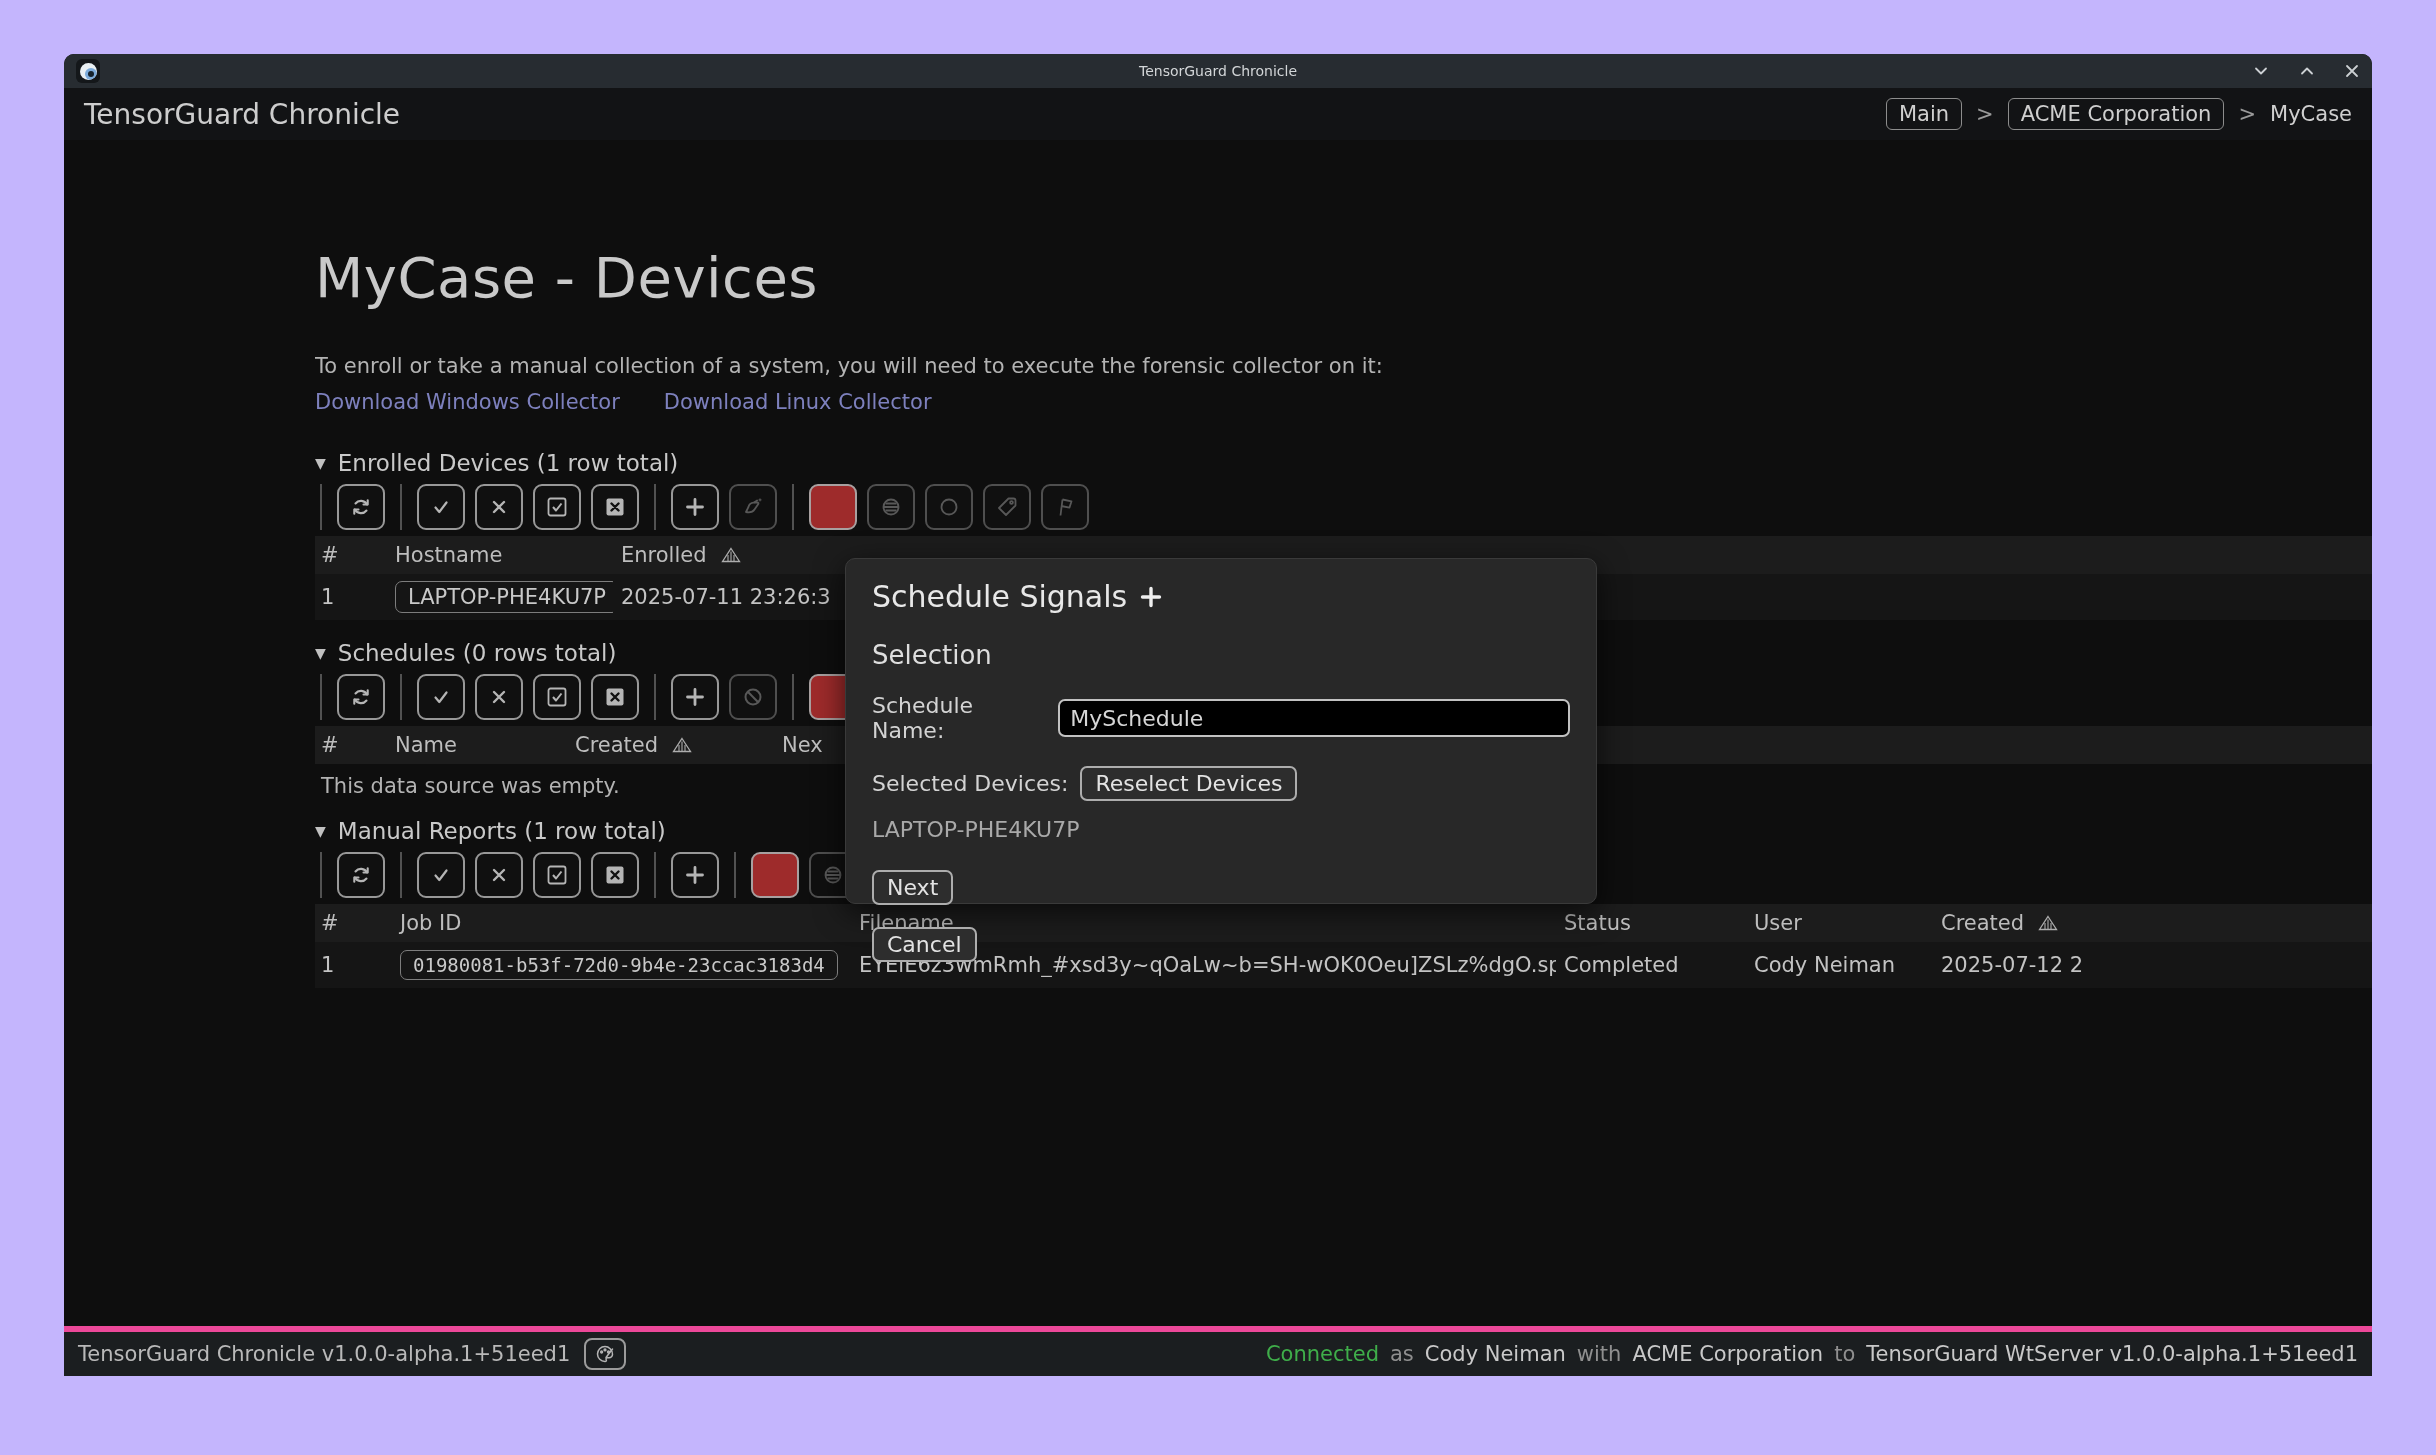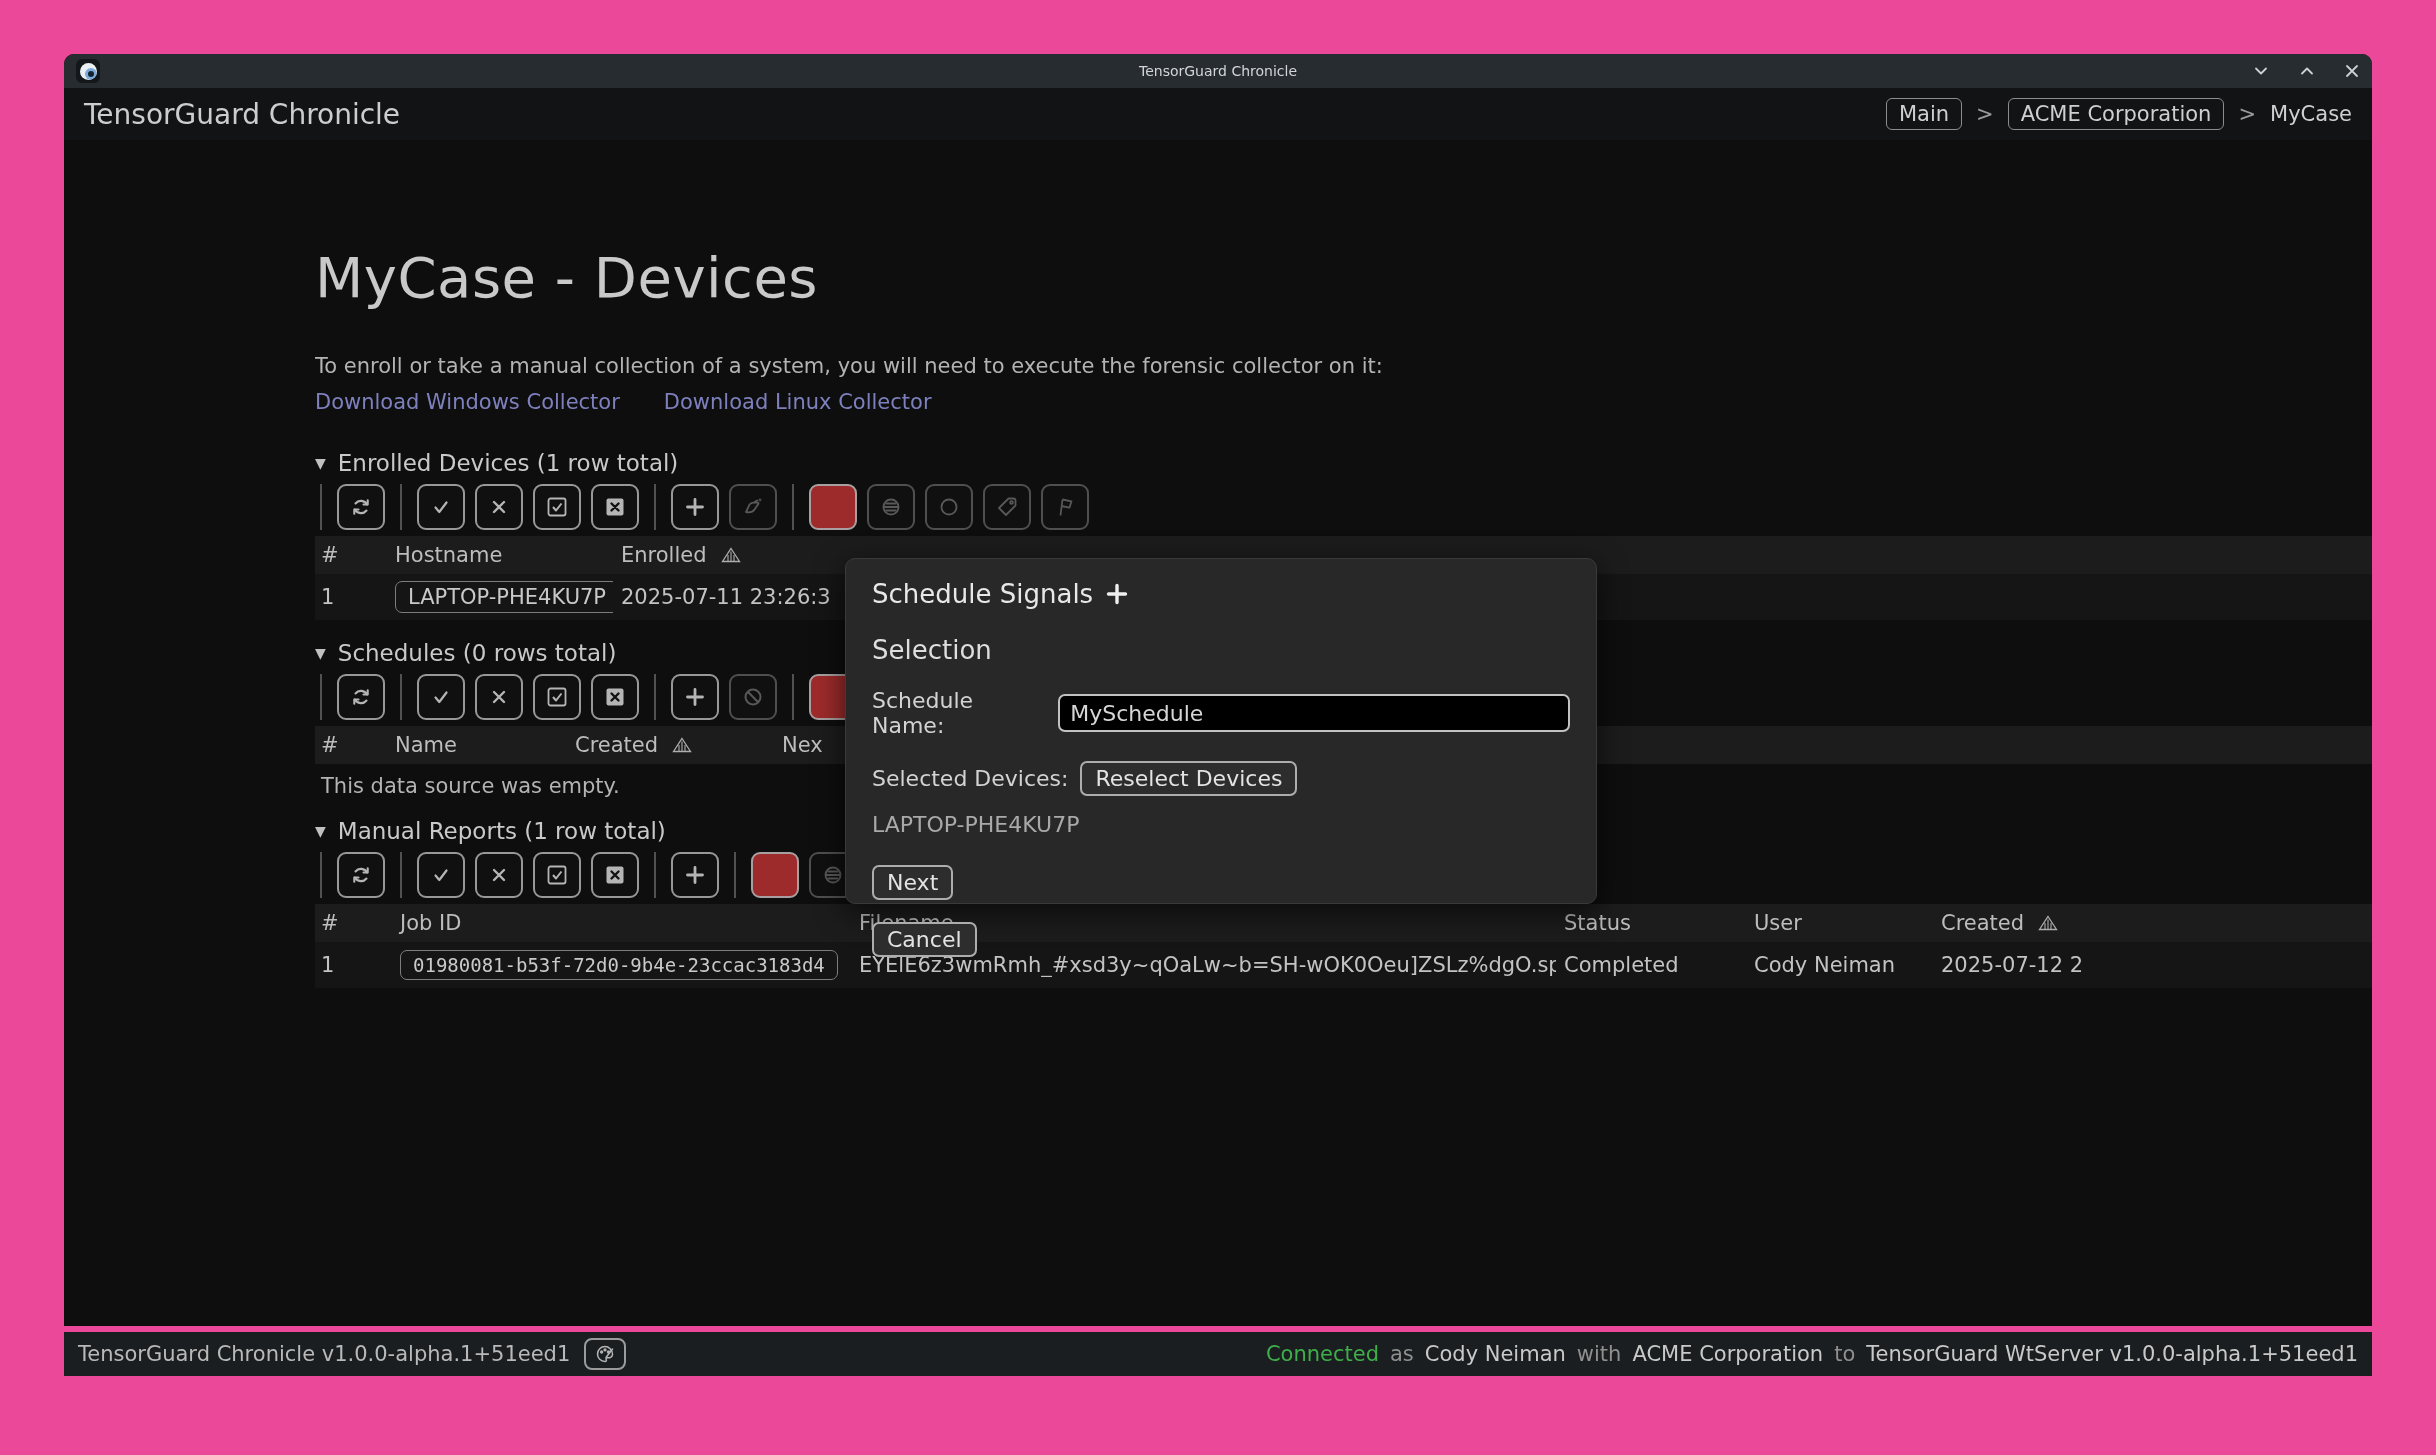--- a/index.html
+++ b/index.html
@@ -1,16 +1,16 @@
 <!DOCTYPE html>
 <html><head>
 <meta charset="utf-8">
 <style>
   html,body{margin:0;padding:0;background:#000;overflow:hidden;}
-  .canvas{position:relative;width:2436px;height:1455px;background:#ec4899;
+  .canvas{position:relative;width:2436px;height:1455px;background:#c4b5fd;
     font-family:"DejaVu Sans","Liberation Sans",sans-serif;color:#c6c6c6;}
   .window{position:absolute;left:64px;top:54px;width:2308px;height:1322px;
     background:#0e0e0e;border-radius:10px 10px 2px 2px;}
   
   .titlebar{position:relative;height:34px;background:#272c31;border-radius:10px 10px 0 0;
     display:flex;align-items:center;padding:0 12px;}
   .tb-title{position:absolute;left:0;right:0;text-align:center;font-size:14px;color:#d3d6d8;}
   .eye{width:24px;height:24px;border-radius:6px;background:#14171a;display:flex;align-items:center;justify-content:center;}
   .eye-ball{width:17px;height:17px;border-radius:50%;background:#e9eff3;position:relative;overflow:hidden;}
   .eye-iris{position:absolute;right:0px;bottom:0px;width:12px;height:12px;border-radius:50%;background:#7cabdb;
@@ -54,21 +54,21 @@
   .t-sched .c0{width:72px}.t-sched .c1{width:180px}.t-sched .c2{width:207px}.t-sched .c3{width:300px}
   .t-manual .c0{width:77px}.t-manual .c1{width:459px}.t-manual .c2{width:705px}
   .t-manual .c3{width:190px}.t-manual .c4{width:187px}.t-manual .c5{width:152px}
   .chip{border:1px solid #7d7d7d;border-radius:7px;padding:3px 12px;color:#c9c9c9;}
   .chip.mono{font-family:"DejaVu Sans Mono","Liberation Mono",monospace;font-size:19px;}
   .empty-text{font-size:21px;color:#b3b3b3;margin:10px 0 0 6px;}
   
   .modal{position:absolute;left:781px;top:504px;width:752px;height:346px;background:#282828;
     border:1px solid #3a3a3a;border-radius:10px;box-shadow:0 8px 30px rgba(0,0,0,.65);
     padding:20px 26px;box-sizing:border-box;z-index:10;}
-  .modal-title{display:flex;align-items:center;gap:12px;font-size:26px;color:#e8e8e8;}
+  .modal-title{display:flex;align-items:center;gap:12px;font-size:30px;color:#e8e8e8;}
   .modal-subtitle{font-size:26px;color:#dedede;margin-top:26px;}
   .form-row{display:flex;align-items:center;gap:12px;margin-top:23px;font-size:22px;color:#d3d3d3;}
   .text-input{width:505px;height:34px;background:#000;border:2px solid #c2c2c2;border-radius:7px;
     color:#d6d6d6;font-size:22px;font-family:inherit;padding:0 10px;}
   .btn{display:inline-block;background:#2d2d2d;border:2px solid #adadad;border-radius:7px;
     color:#e3e3e3;font-size:22px;font-family:inherit;padding:3px 13px;}
   .device-line{margin-top:16px;font-size:22px;color:#a9a9a9;}
   .modal .next-row{margin-top:28px;}
   .modal .cancel-row{margin-top:22px;}
   

